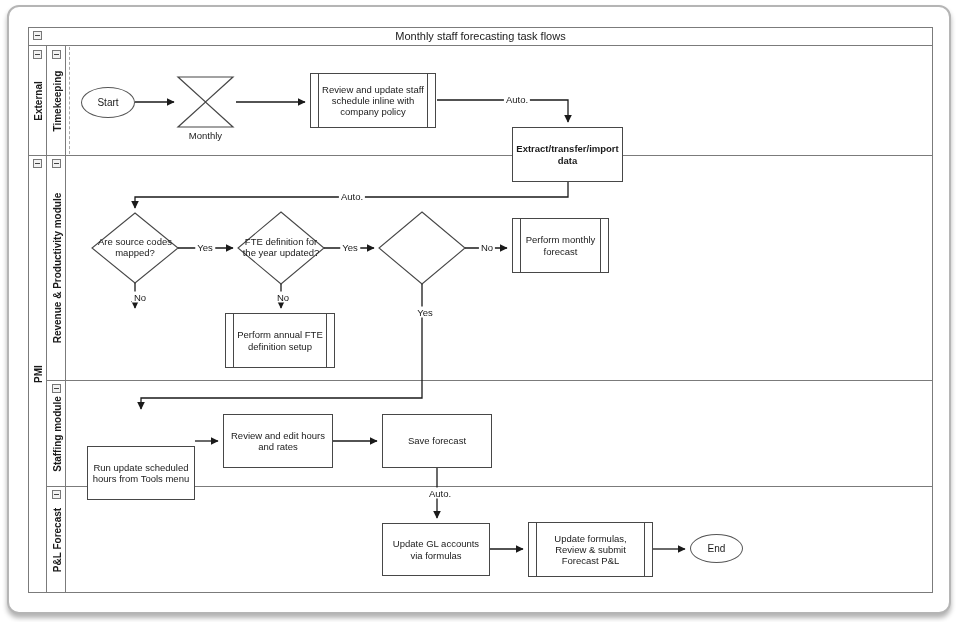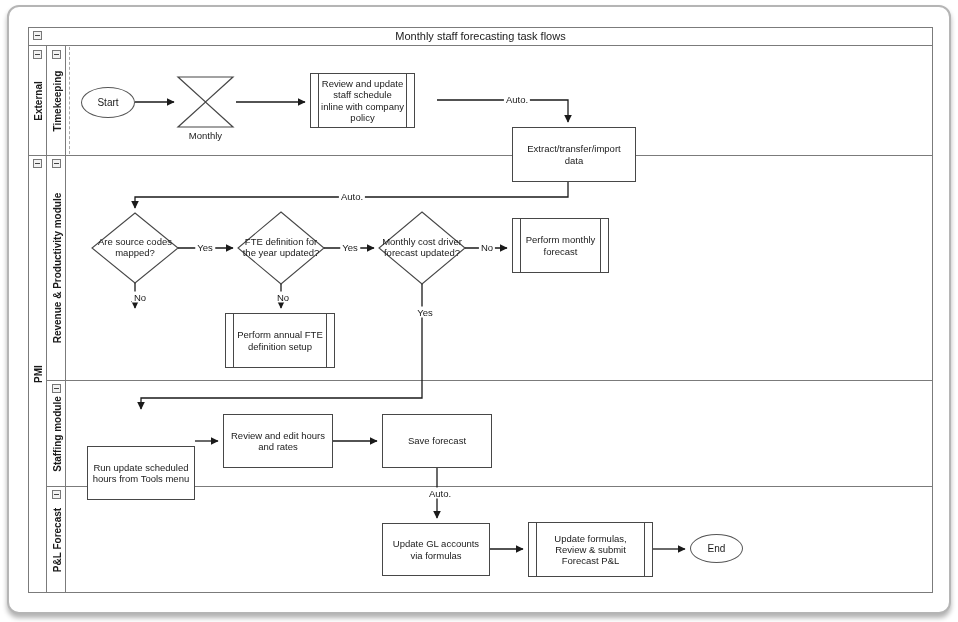--- a/index.html
+++ b/index.html
@@ -110,24 +110,24 @@
 
   <div class="oval" style="left:81px;top:87px;width:54px;height:31px;">
     <span>Start</span>
   </div>
   <div class="oval" style="left:690px;top:534px;width:53px;height:29px;">
     <span>End</span>
   </div>
 
   <div class="freelabel" style="left:175px;top:130px;width:61px;">Monthly</div>
 
-  <div class="node sub" style="left:310px;top:73px;width:105px;height:55px;">
+  <div class="node sub" style="left:310px;top:73px;width:126px;height:55px;">
     <span>Review and update staff schedule inline with company policy</span>
   </div>
-  <div class="node" style="left:512px;top:127px;width:124px;height:55px;">
+  <div class="node" style="left:512px;top:127px;width:111px;height:55px;font-weight:bold;">
     <span>Extract/transfer/import data</span>
   </div>
   <div class="node sub" style="left:512px;top:218px;width:97px;height:55px;">
     <span>Perform monthly forecast</span>
   </div>
   <div class="node sub" style="left:225px;top:313px;width:110px;height:55px;">
     <span>Perform annual FTE definition setup</span>
   </div>
   <div class="node" style="left:87px;top:414px;width:108px;height:54px;margin-top:32px;">
     <span>Run update scheduled hours from Tools menu</span>
@@ -144,23 +144,20 @@
   <div class="node sub" style="left:528px;top:522px;width:125px;height:55px;">
     <span>Update formulas, Review &amp; submit Forecast P&amp;L</span>
   </div>
 
   <div class="dtext" style="left:94px;top:215px;width:82px;height:66px;">
     <span>Are source codes mapped?</span>
   </div>
   <div class="dtext" style="left:240px;top:214px;width:82px;height:68px;">
     <span>FTE definition for the year updated?</span>
   </div>
-  <div class="dtext" style="left:381px;top:214px;width:82px;height:68px;">
-    <span>Monthly cost driver forecast updated?</span>
-  </div>
 
   <span class="elabel" style="left:517px;top:99px;">Auto.</span>
   <span class="elabel" style="left:352px;top:196px;">Auto.</span>
   <span class="elabel" style="left:205px;top:247px;">Yes</span>
   <span class="elabel" style="left:350px;top:247px;">Yes</span>
   <span class="elabel" style="left:487px;top:247px;">No</span>
   <span class="elabel" style="left:140px;top:297px;">No</span>
   <span class="elabel" style="left:283px;top:297px;">No</span>
   <span class="elabel" style="left:425px;top:312px;">Yes</span>
   <span class="elabel" style="left:440px;top:493px;">Auto.</span>

